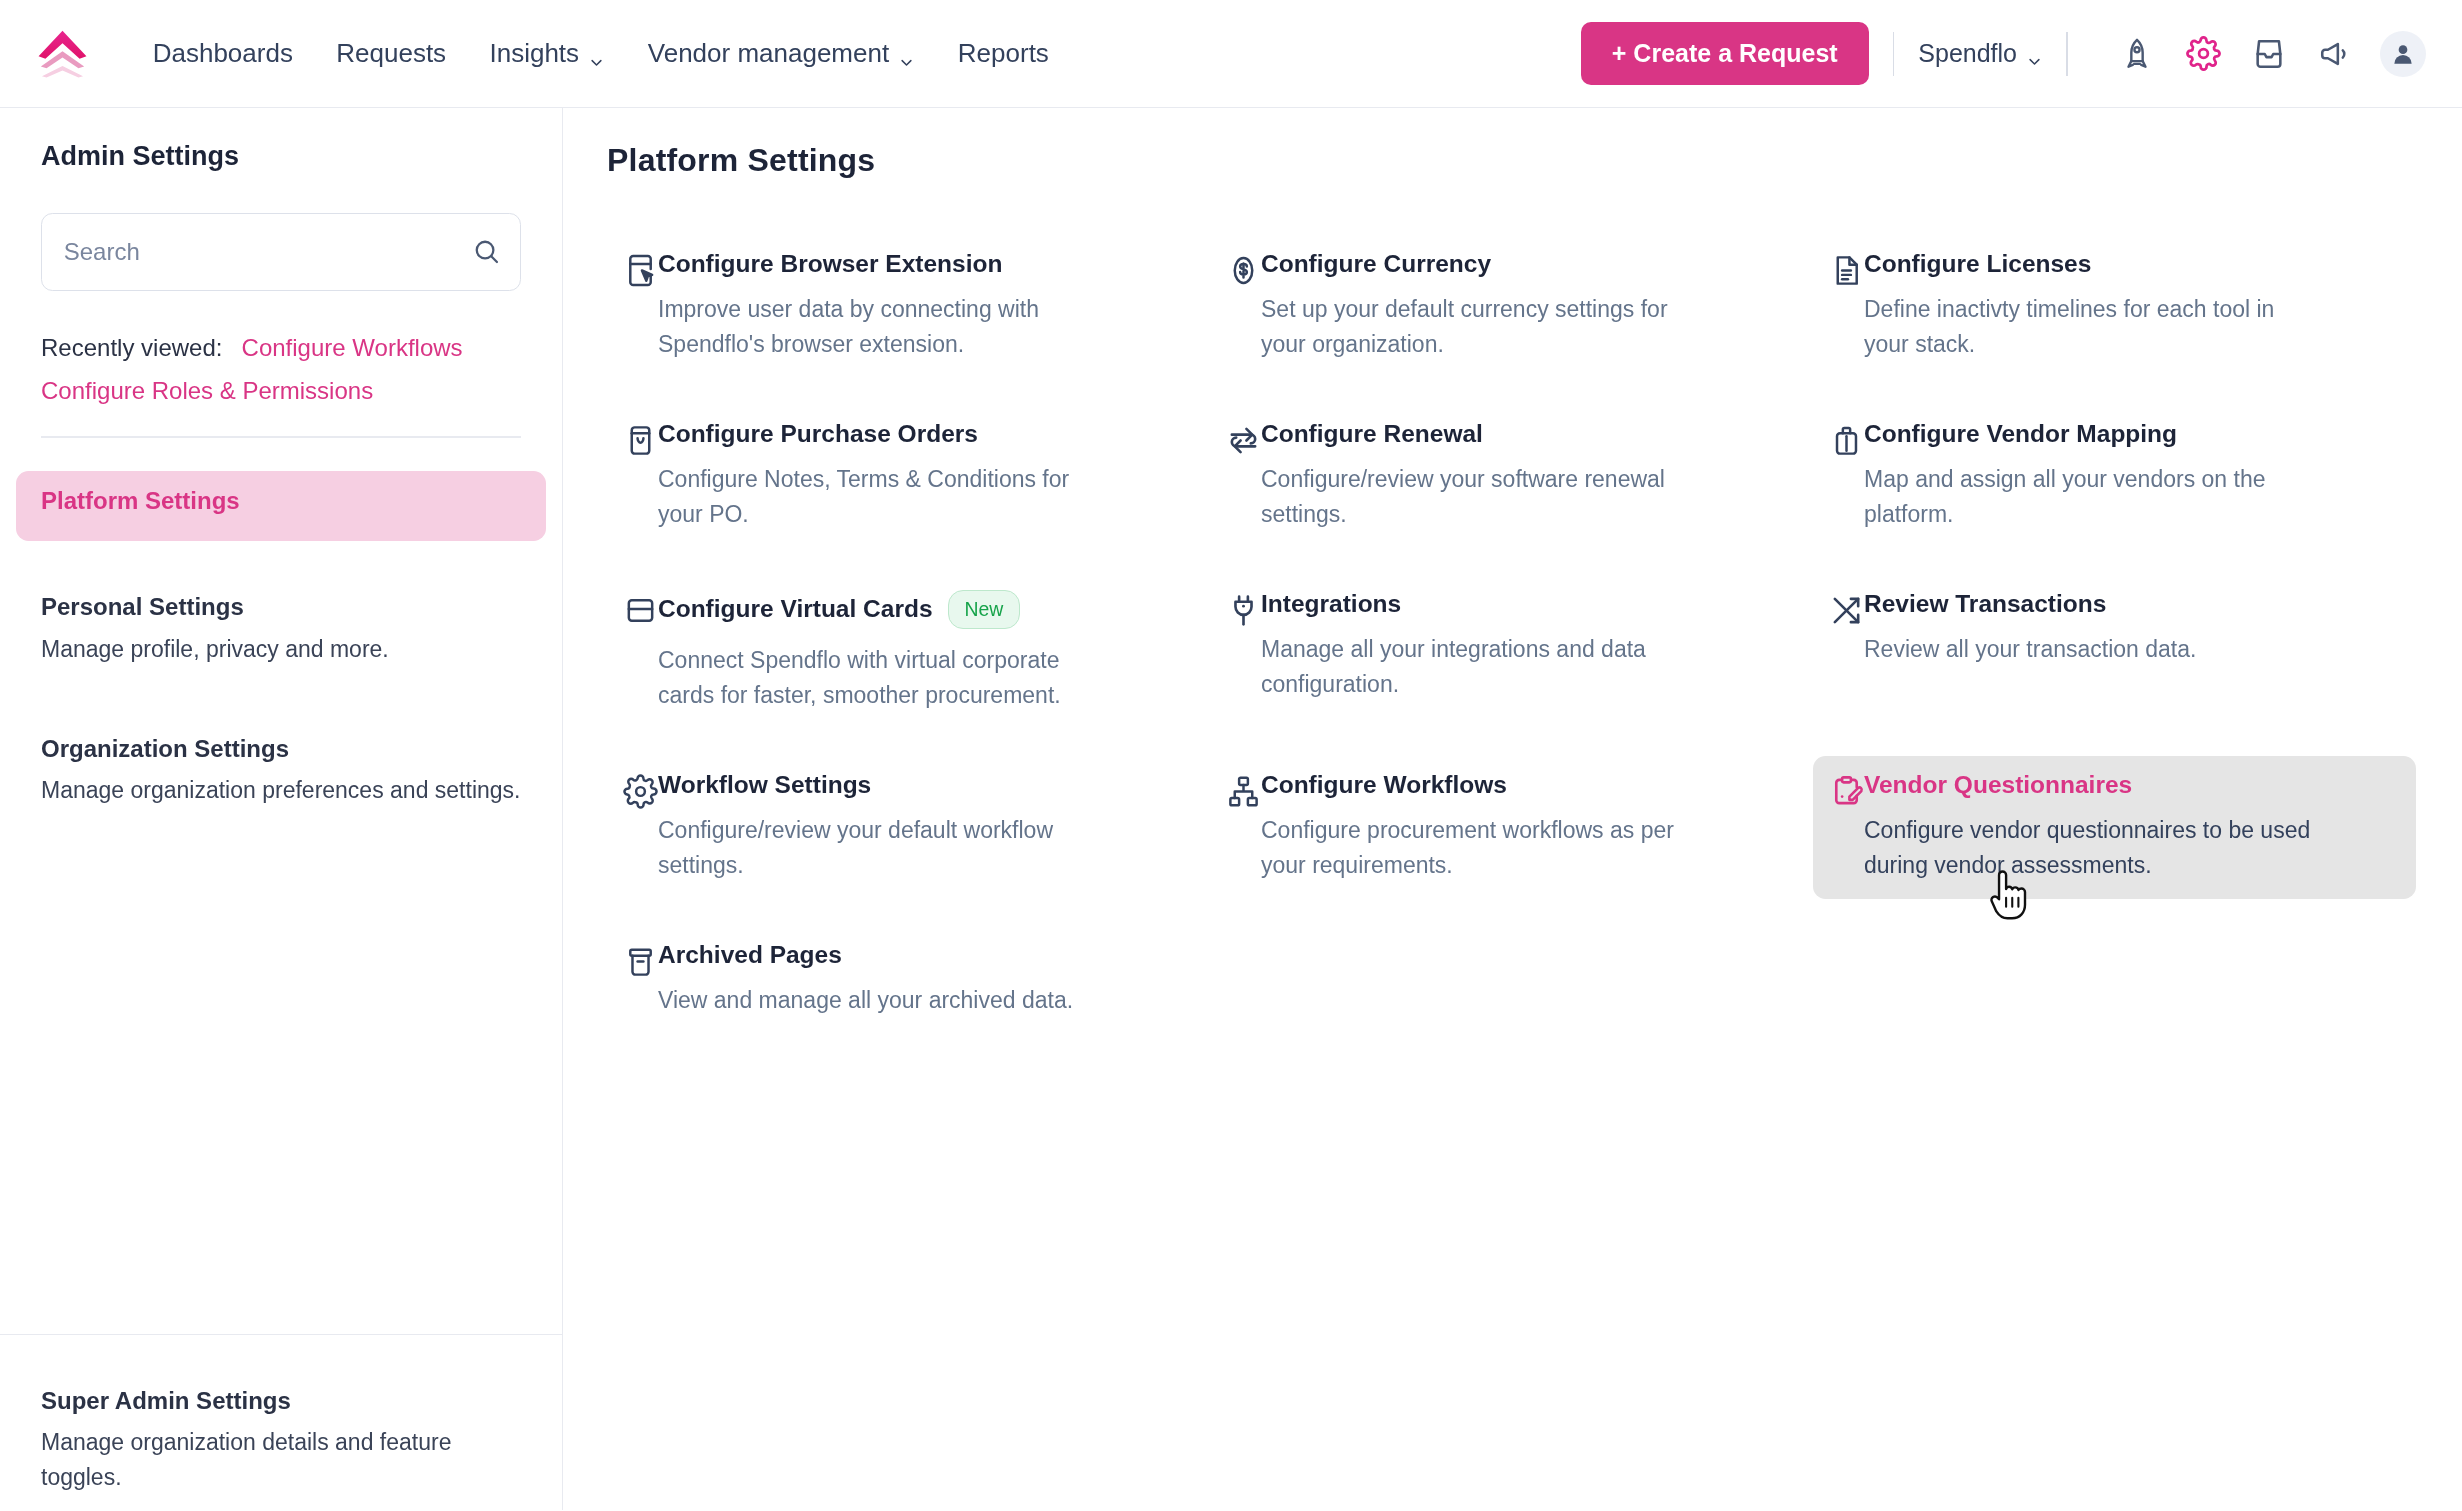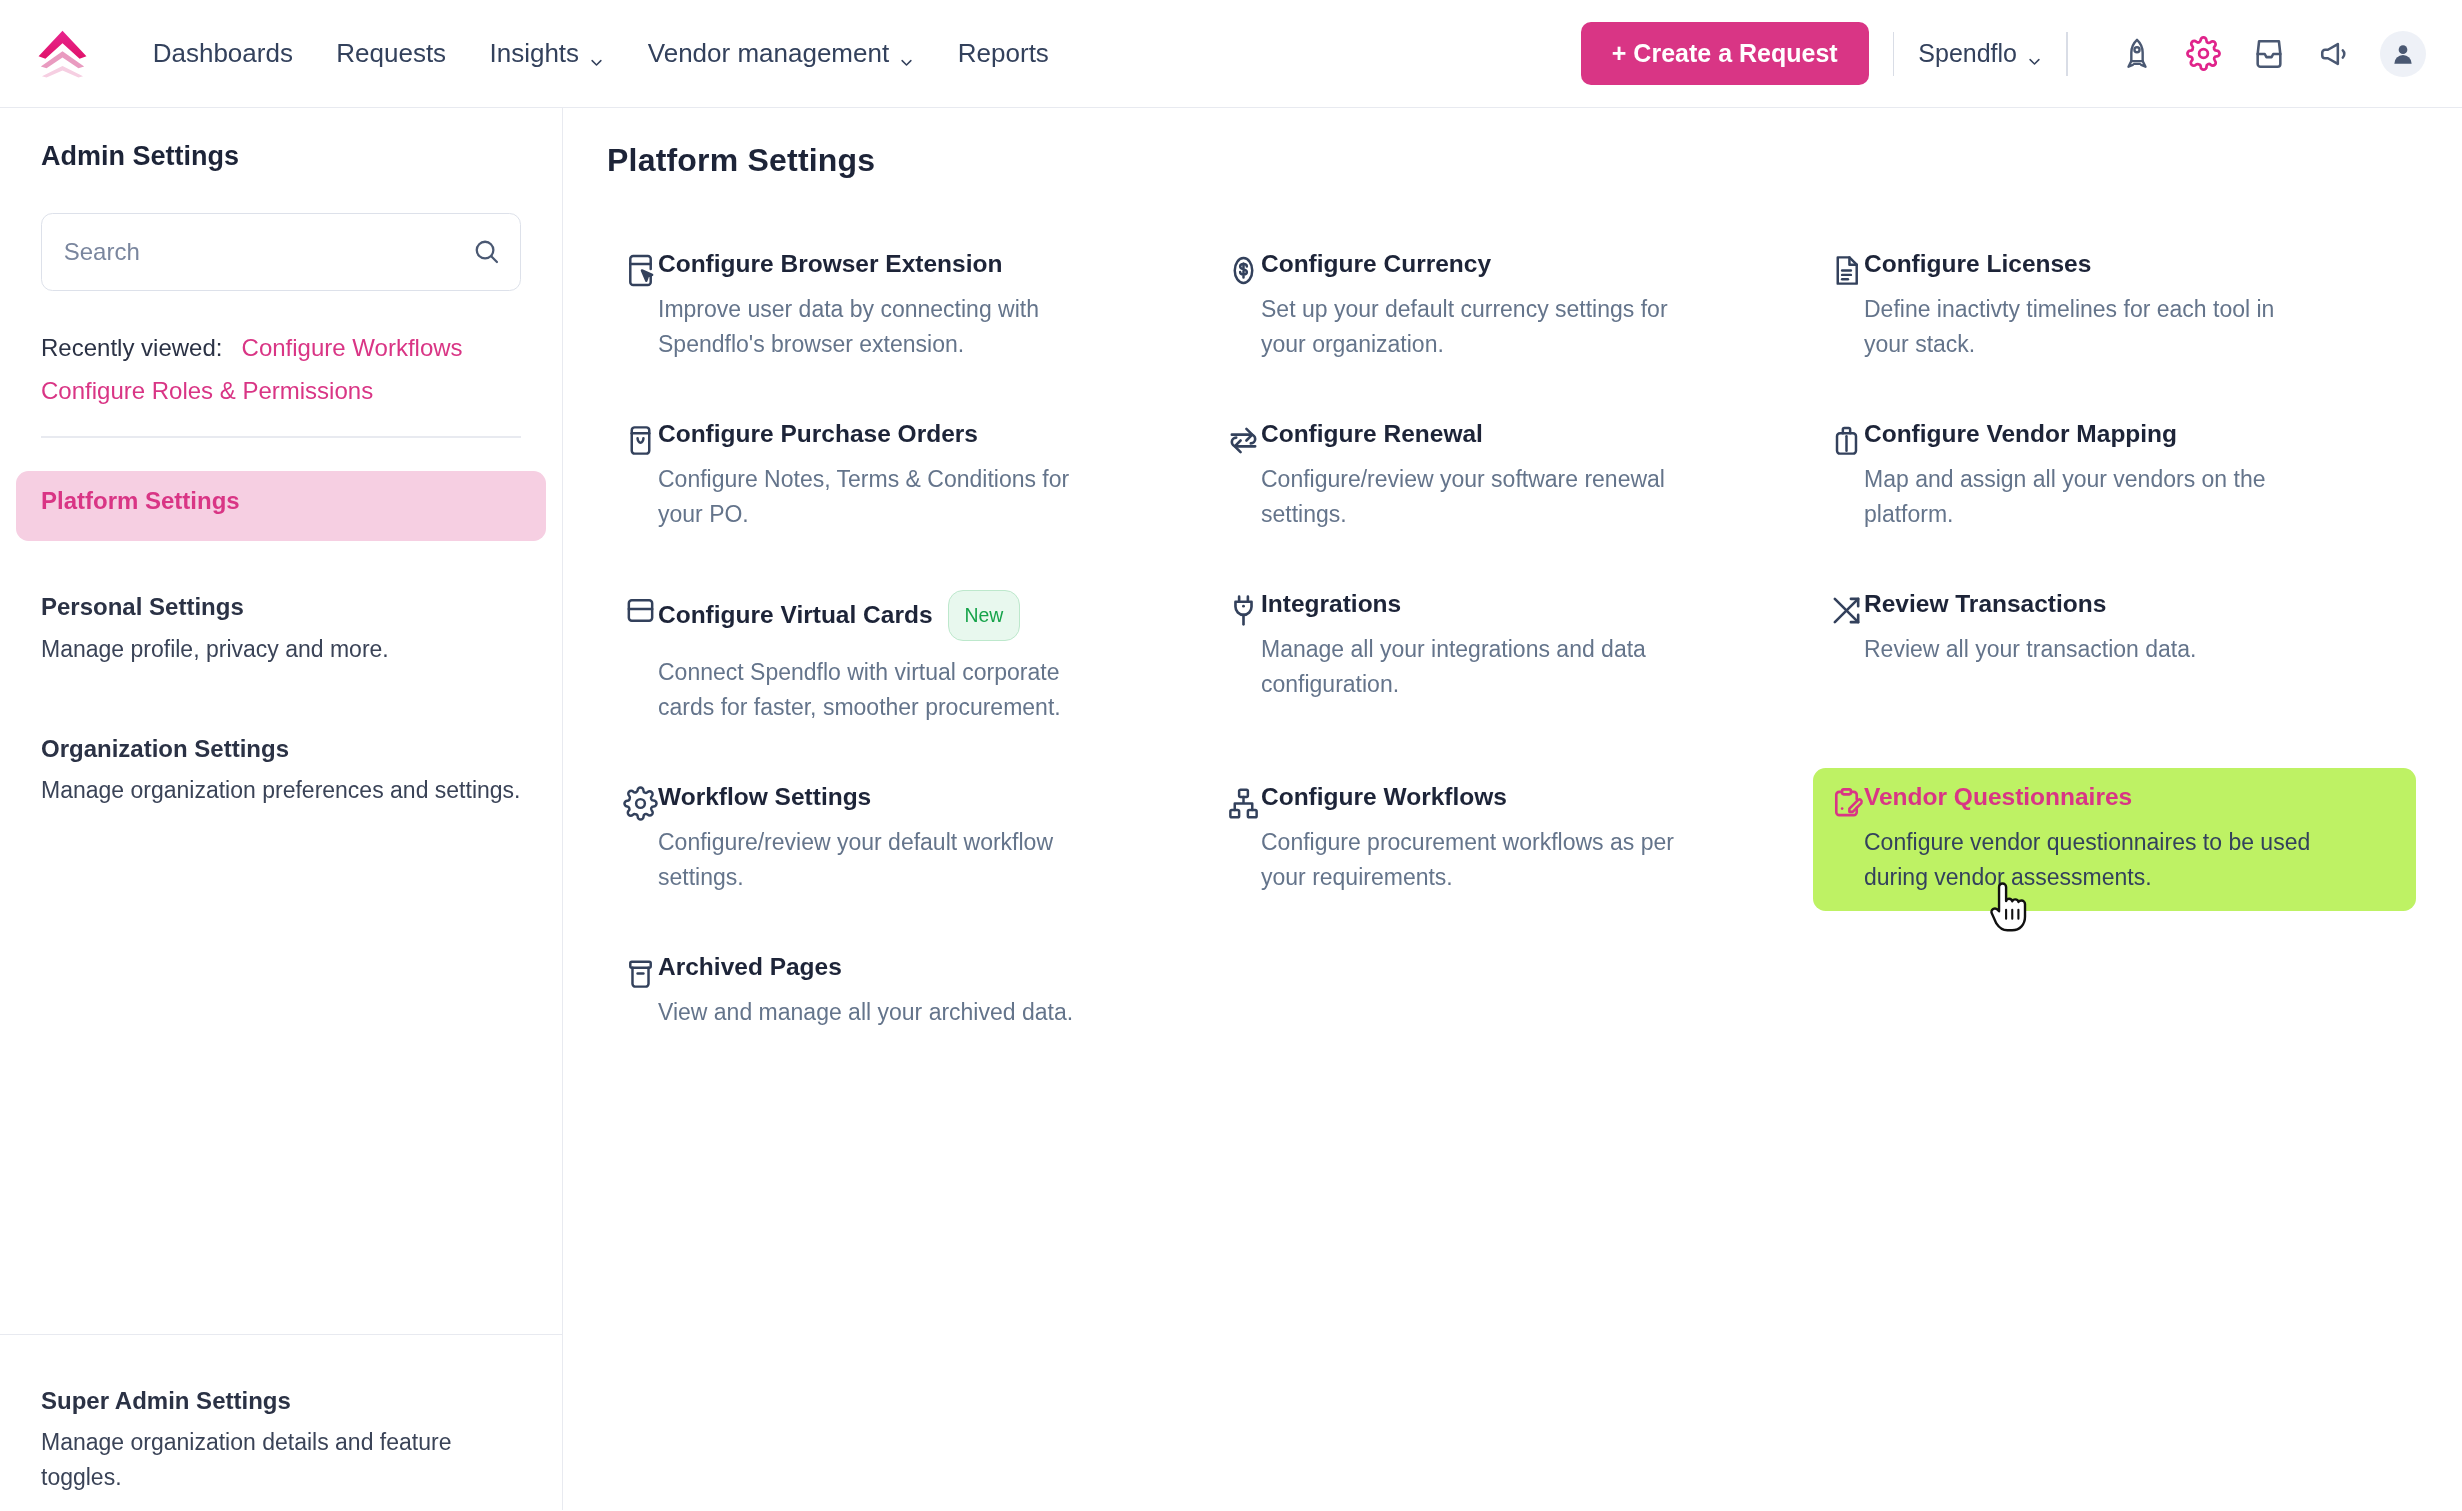--- a/index.html
+++ b/index.html
@@ -108,29 +108,29 @@
   .grid { display: grid; grid-template-columns: repeat(3, 1fr); gap: 0; }
   .card {
     padding: 15px 16px 15px 16px;
     margin: 0 0 27px 0;
     border-radius: 12.5px;
     display: flex;
     align-items: flex-start;
     cursor: pointer;
     min-height: 125px;
   }
-  .card.highlight { background: #bef264; justify-content: flex-end; }
+  .card.highlight { background: #e5e5e5; justify-content: flex-end; }
   .card-ico { flex: 0 0 35px; width: 35px; height: 35px; margin-top: 3.4px; }
   .card-body { flex: 1; }
   .card-title-row { display: flex; align-items: center; gap: 15px; margin-bottom: 13.7px; }
   .card-title { font-size: 24.5px; font-weight: bold; color: #1d2438; white-space: nowrap; }
   .card.highlight .card-title { color: #d93585; }
   .badge {
     font-size: 19.4px; color: #16a34a; background: #e8f8ee;
-    border: 1.7px solid #bde8cc; border-radius: 15px; padding: 13px 16px;
+    border: 1.7px solid #bde8cc; border-radius: 15px; padding: 7px 16px;
   }
   .card-desc { font-size: 23px; color: #64748b; line-height: 1.55; max-width: 456px; }
   .card.highlight .card-desc { color: #33415c; }
 
   
   .cursor { position: absolute; width: 49px; height: 57px; pointer-events: none; }
 </style>
 </head>
 <body>
 

